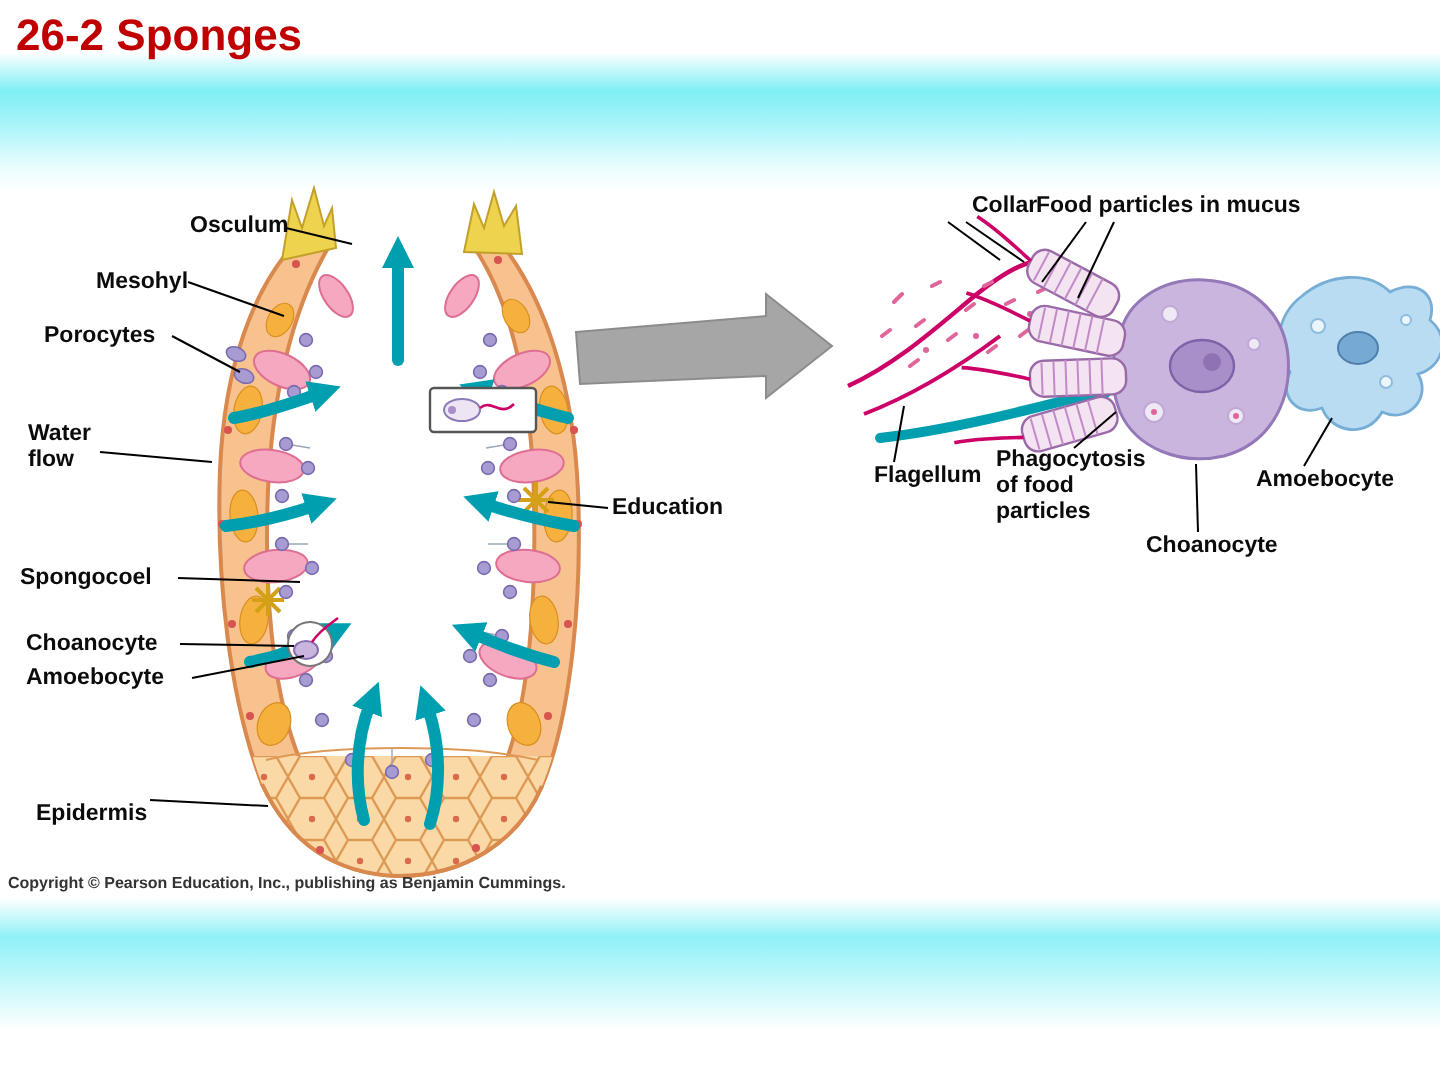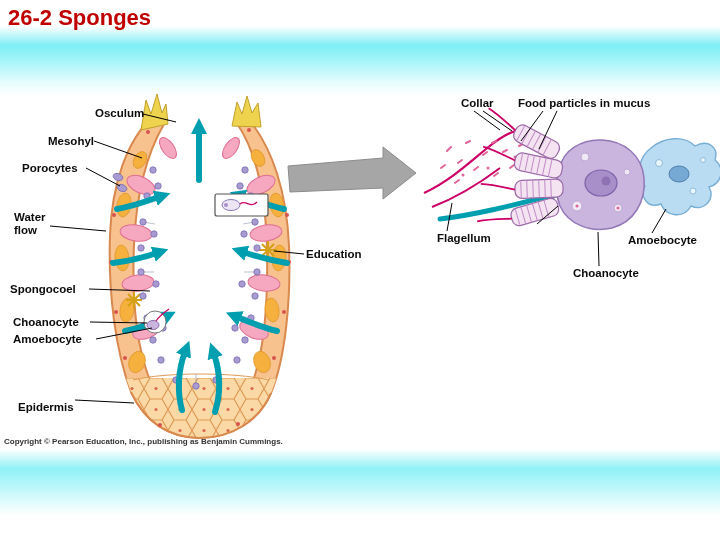--- a/index.html
+++ b/index.html
@@ -255,20 +255,21 @@
 
   <div class="lbl" style="left:95px;top:107px;">Osculum</div>
   <div class="lbl" style="left:48px;top:135px;text-align:right;">Mesohyl</div>
   <div class="lbl" style="left:22px;top:162px;">Porocytes</div>
   <div class="lbl" style="left:14px;top:211px;width:44px;">Water flow</div>
   <div class="lbl" style="left:10px;top:283px;">Spongocoel</div>
   <div class="lbl" style="left:13px;top:316px;">Choanocyte</div>
   <div class="lbl" style="left:13px;top:333px;">Amoebocyte</div>
   <div class="lbl" style="left:18px;top:401px;">Epidermis</div>
   <div class="lbl" style="left:306px;top:248px;">Education</div>
-  <div class="lbl" style="left:461px;top:97px;">Collar</div>
+  <div class="lbl" style="left:486px;top:97px;">Collar</div>
   <div class="lbl nowrap" style="left:518px;top:97px;">Food particles in mucus</div>
   <div class="lbl" style="left:417px;top:232px;padding-left:20px;">Flagellum</div>
+  <div class="lbl" style="left:498px;top:224px;width:82px;">Phagocytosis of food particles</div>
   <div class="lbl" style="left:628px;top:234px;">Amoebocyte</div>
   <div class="lbl" style="left:573px;top:267px;">Choanocyte</div>
 
   <div class="copyright">Copyright © Pearson Education, Inc., publishing as Benjamin Cummings.</div>
 </div>
 
 </body></html>

